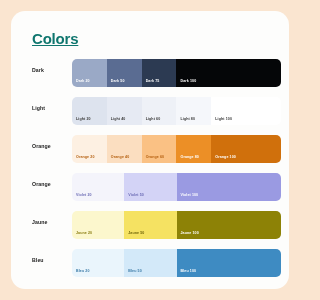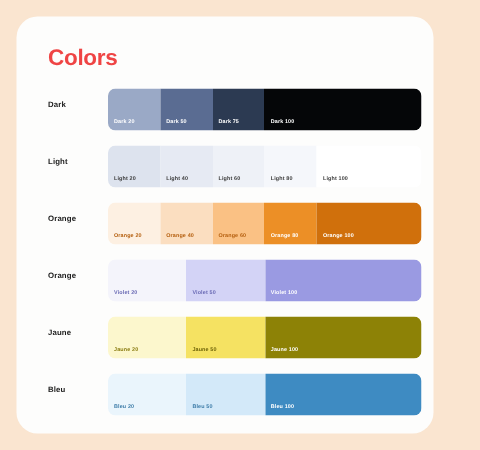--- a/index.html
+++ b/index.html
@@ -24,21 +24,22 @@
     box-sizing: border-box;
     overflow: hidden;
   }
   #page-title {
     position: absolute;
     left: 21px;
     top: 19px;
     font-size: 15px;
     font-weight: bold;
     letter-spacing: -0.2px;
-    color: #ef4444;
+    color: #0f766e;
+    text-decoration: underline;
   }
   #palette {
     position: absolute;
     left: 0;
     top: 44px;
     width: 278px;
   }
   .palette-row {
     position: relative;
     height: 38px;

